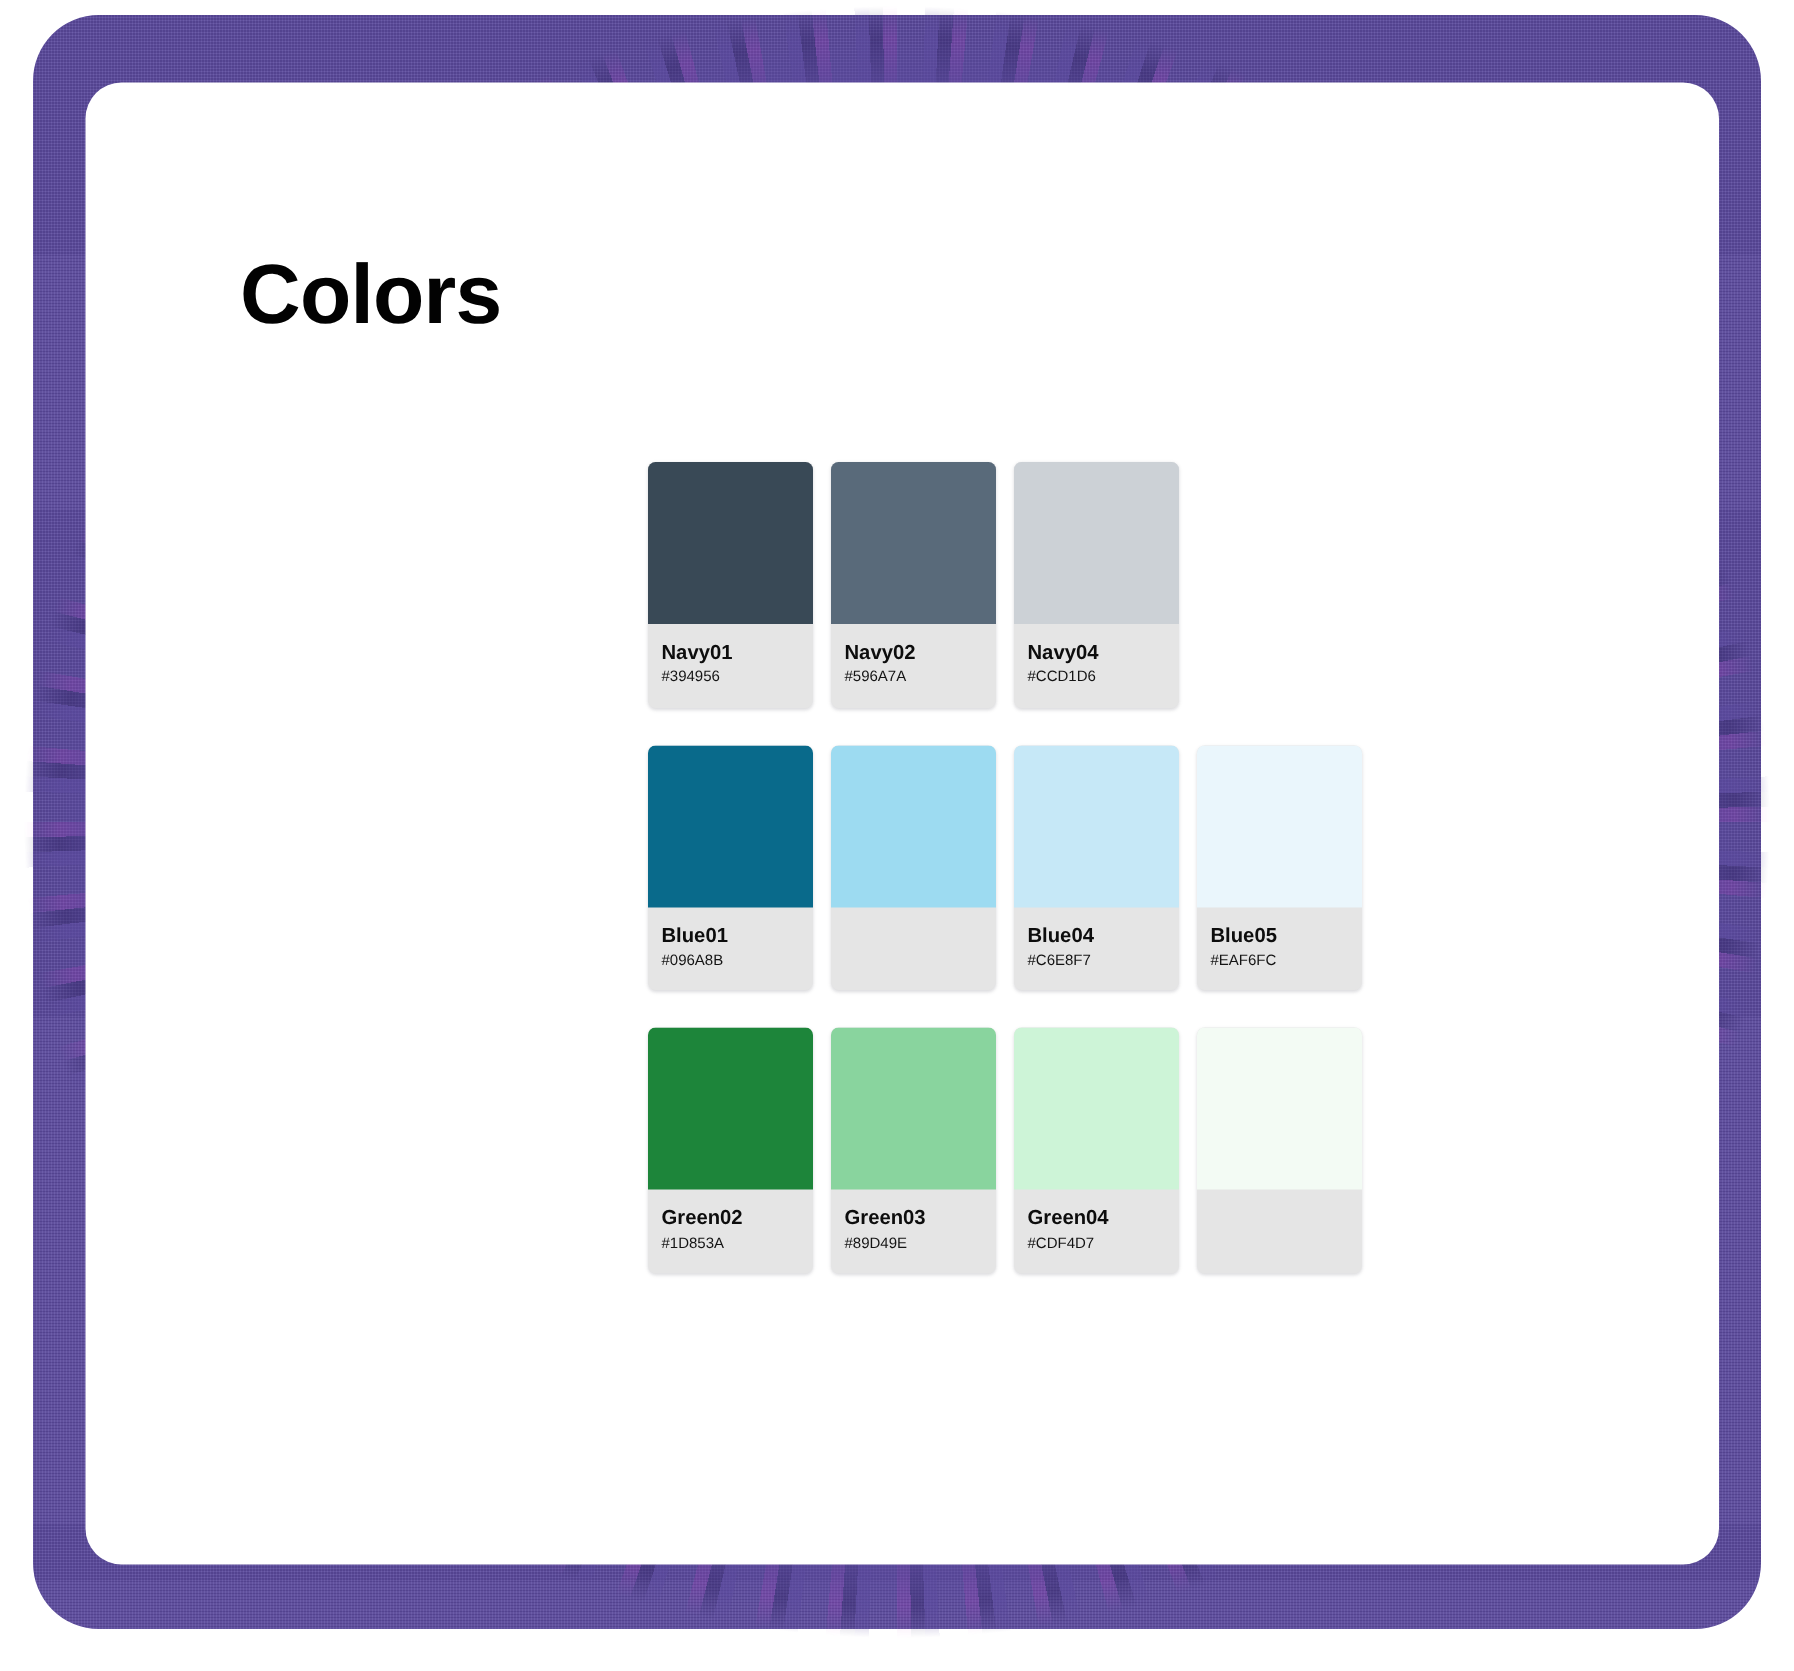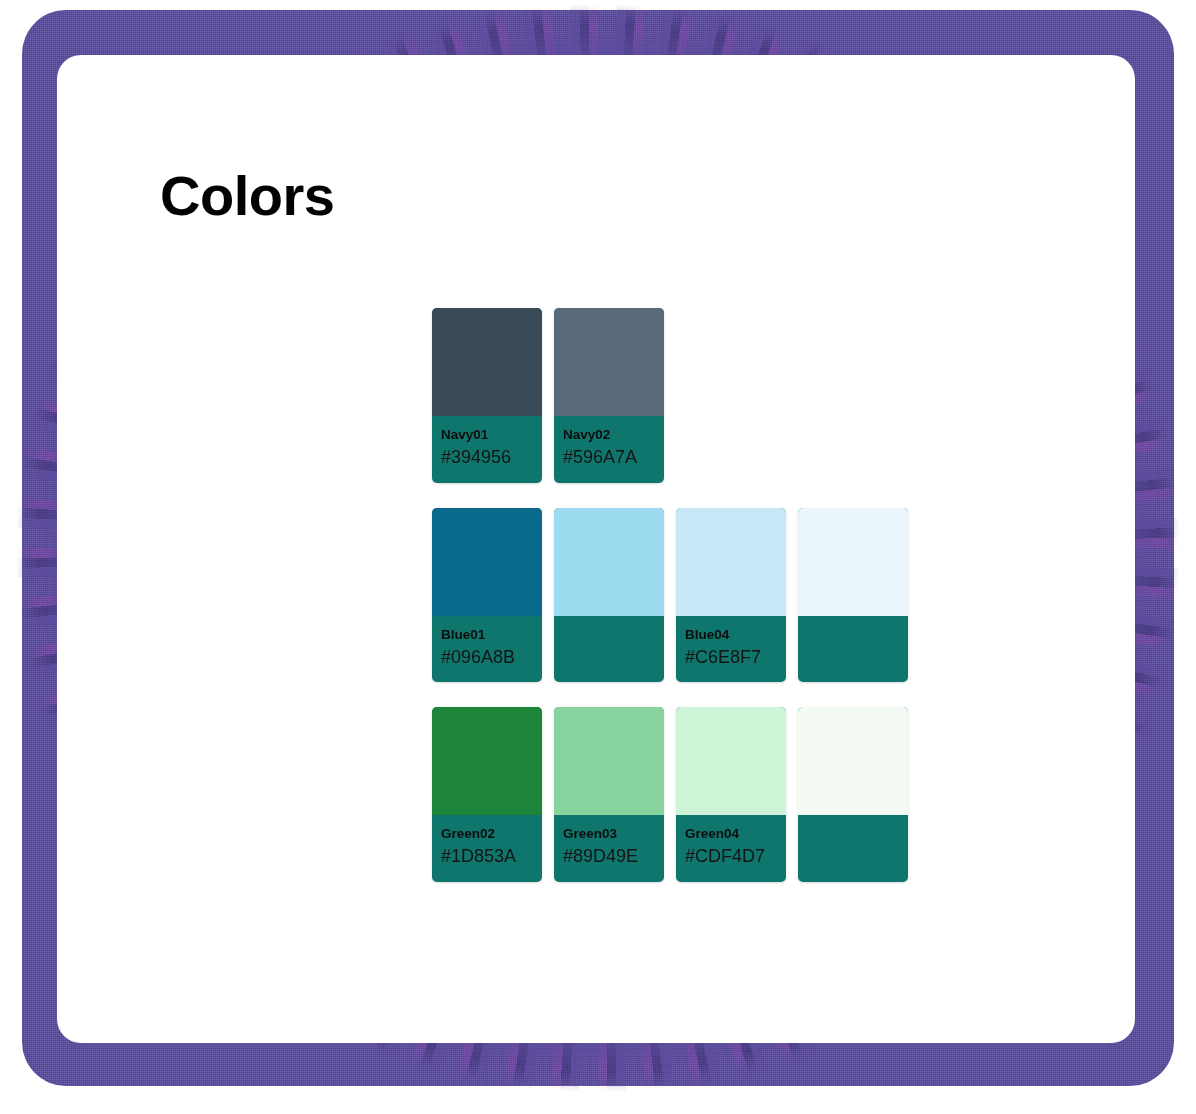--- a/index.html
+++ b/index.html
@@ -98,74 +98,81 @@
     flex-direction: column;
     row-gap: 25px;
   }
   .swatch-row {
     display: flex;
     column-gap: 12px;
   }
   .swatch-card {
     width: 110px;
     border-radius: 5px;
-    background: #0f766e;
+    background: #e5e5e5;
     box-shadow: 0 1px 3px rgba(16,24,40,.10), 0 1px 2px rgba(16,24,40,.06);
     overflow: hidden;
   }
   .swatch-chip {
     height: 108px;
     width: 100%;
     display: block;
   }
   .swatch-meta {
     padding: 10px 9px 13px 9px;
   }
   .swatch-name {
     font-size: 13.5px;
     font-weight: 700;
     color: #0d0d0d;
     line-height: 1.35;
     white-space: nowrap;
   }
   .swatch-hex {
-    font-size: 18px;
+    font-size: 10px;
     font-weight: 400;
     color: #141414;
     line-height: 1.35;
     margin-top: 1px;
     white-space: nowrap;
   }
 </style>
 </head>
 <body>
 
 <div id="frame-wrap">
   <div id="purple-frame" style="background: rgb(92, 75, 159);"></div>
   <div id="frame-noise"></div>
   <div id="frame-fringe"></div>
 
-  <div id="page-card" style="background: rgb(255, 255, 255);">
+  <div id="page-card" style="background: rgb(255, 255, 255); padding-left: 11px;">
     <div id="page-title">Colors</div>
     <div id="swatch-grid">
         <div class="swatch-row">
           <div class="swatch-card">
             <div class="swatch-chip" style="background: rgb(57, 73, 86);"></div>
             <div class="swatch-meta">
               <div class="swatch-name">Navy01</div>
               <div class="swatch-hex">#394956</div>
             </div>
           </div>
           <div class="swatch-card">
             <div class="swatch-chip" style="background: rgb(89, 106, 122);"></div>
             <div class="swatch-meta">
               <div class="swatch-name">Navy02</div>
               <div class="swatch-hex">#596A7A</div>
             </div>
           </div>
+          <div class="swatch-card">
+            <div class="swatch-chip" style="background: rgb(204, 209, 214);"></div>
+            <div class="swatch-meta">
+              <div class="swatch-name">Navy04</div>
+              <div class="swatch-hex">#CCD1D6</div>
+            </div>
+          </div>
         </div>
         <div class="swatch-row">
           <div class="swatch-card">
             <div class="swatch-chip" style="background: rgb(9, 106, 139);"></div>
             <div class="swatch-meta">
               <div class="swatch-name">Blue01</div>
               <div class="swatch-hex">#096A8B</div>
             </div>
           </div>
           <div class="swatch-card">
@@ -173,20 +180,24 @@
           </div>
           <div class="swatch-card">
             <div class="swatch-chip" style="background: rgb(198, 232, 247);"></div>
             <div class="swatch-meta">
               <div class="swatch-name">Blue04</div>
               <div class="swatch-hex">#C6E8F7</div>
             </div>
           </div>
           <div class="swatch-card">
             <div class="swatch-chip" style="background: rgb(234, 246, 252);"></div>
+            <div class="swatch-meta">
+              <div class="swatch-name">Blue05</div>
+              <div class="swatch-hex">#EAF6FC</div>
+            </div>
           </div>
         </div>
         <div class="swatch-row">
           <div class="swatch-card">
             <div class="swatch-chip" style="background: rgb(29, 133, 58);"></div>
             <div class="swatch-meta">
               <div class="swatch-name">Green02</div>
               <div class="swatch-hex">#1D853A</div>
             </div>
           </div>

